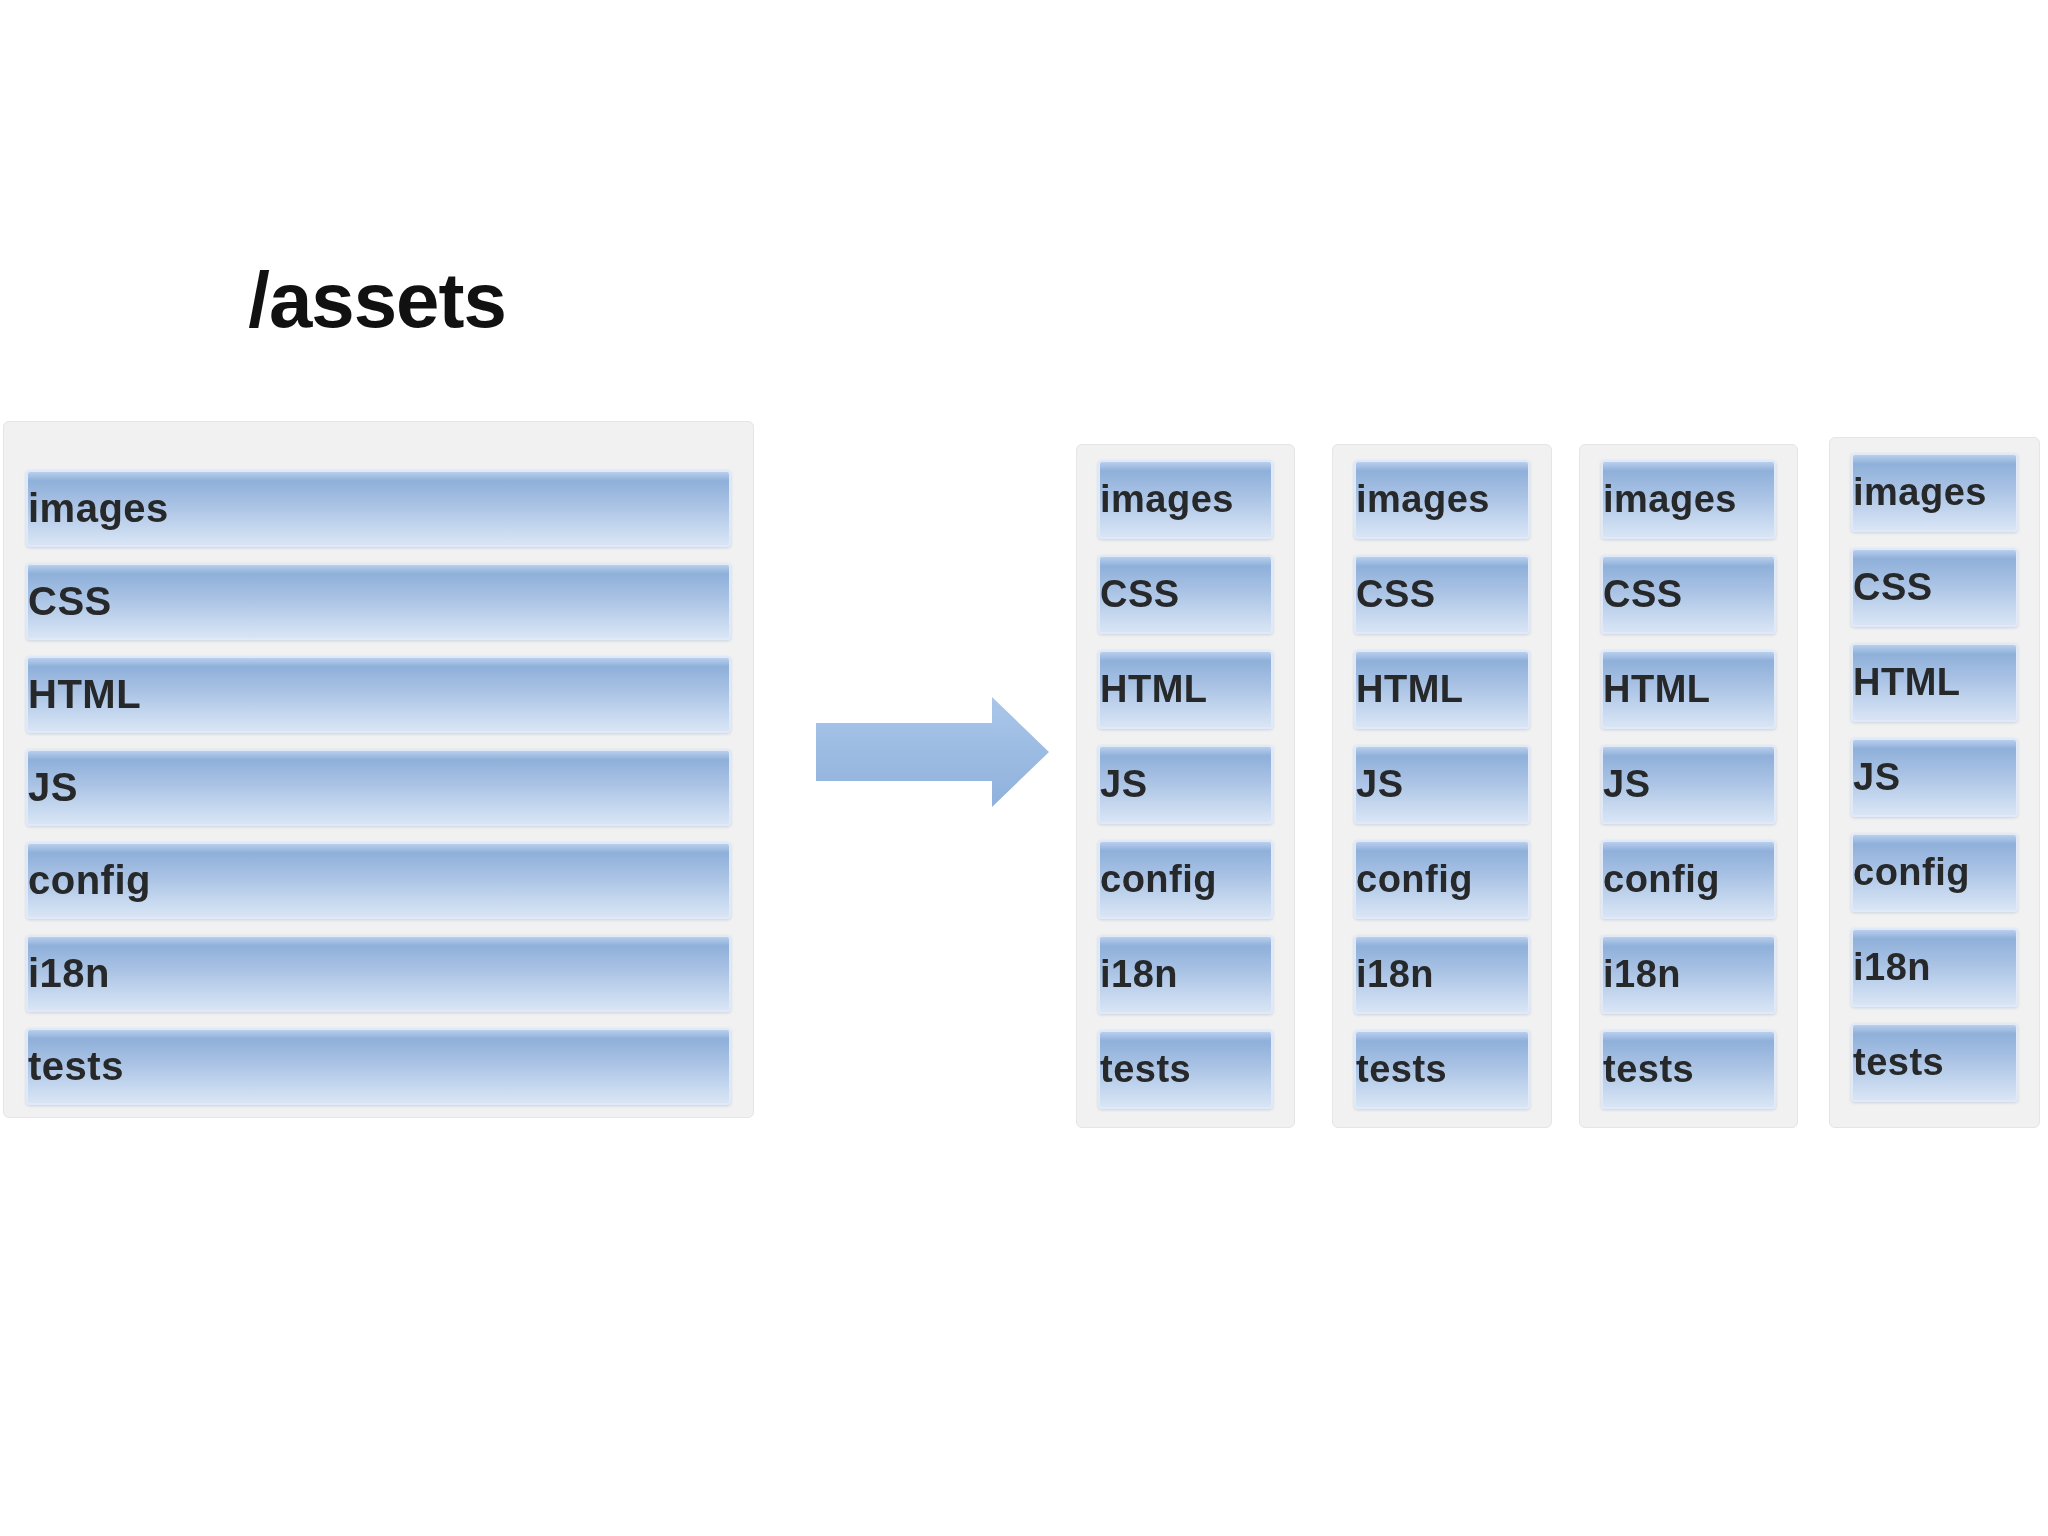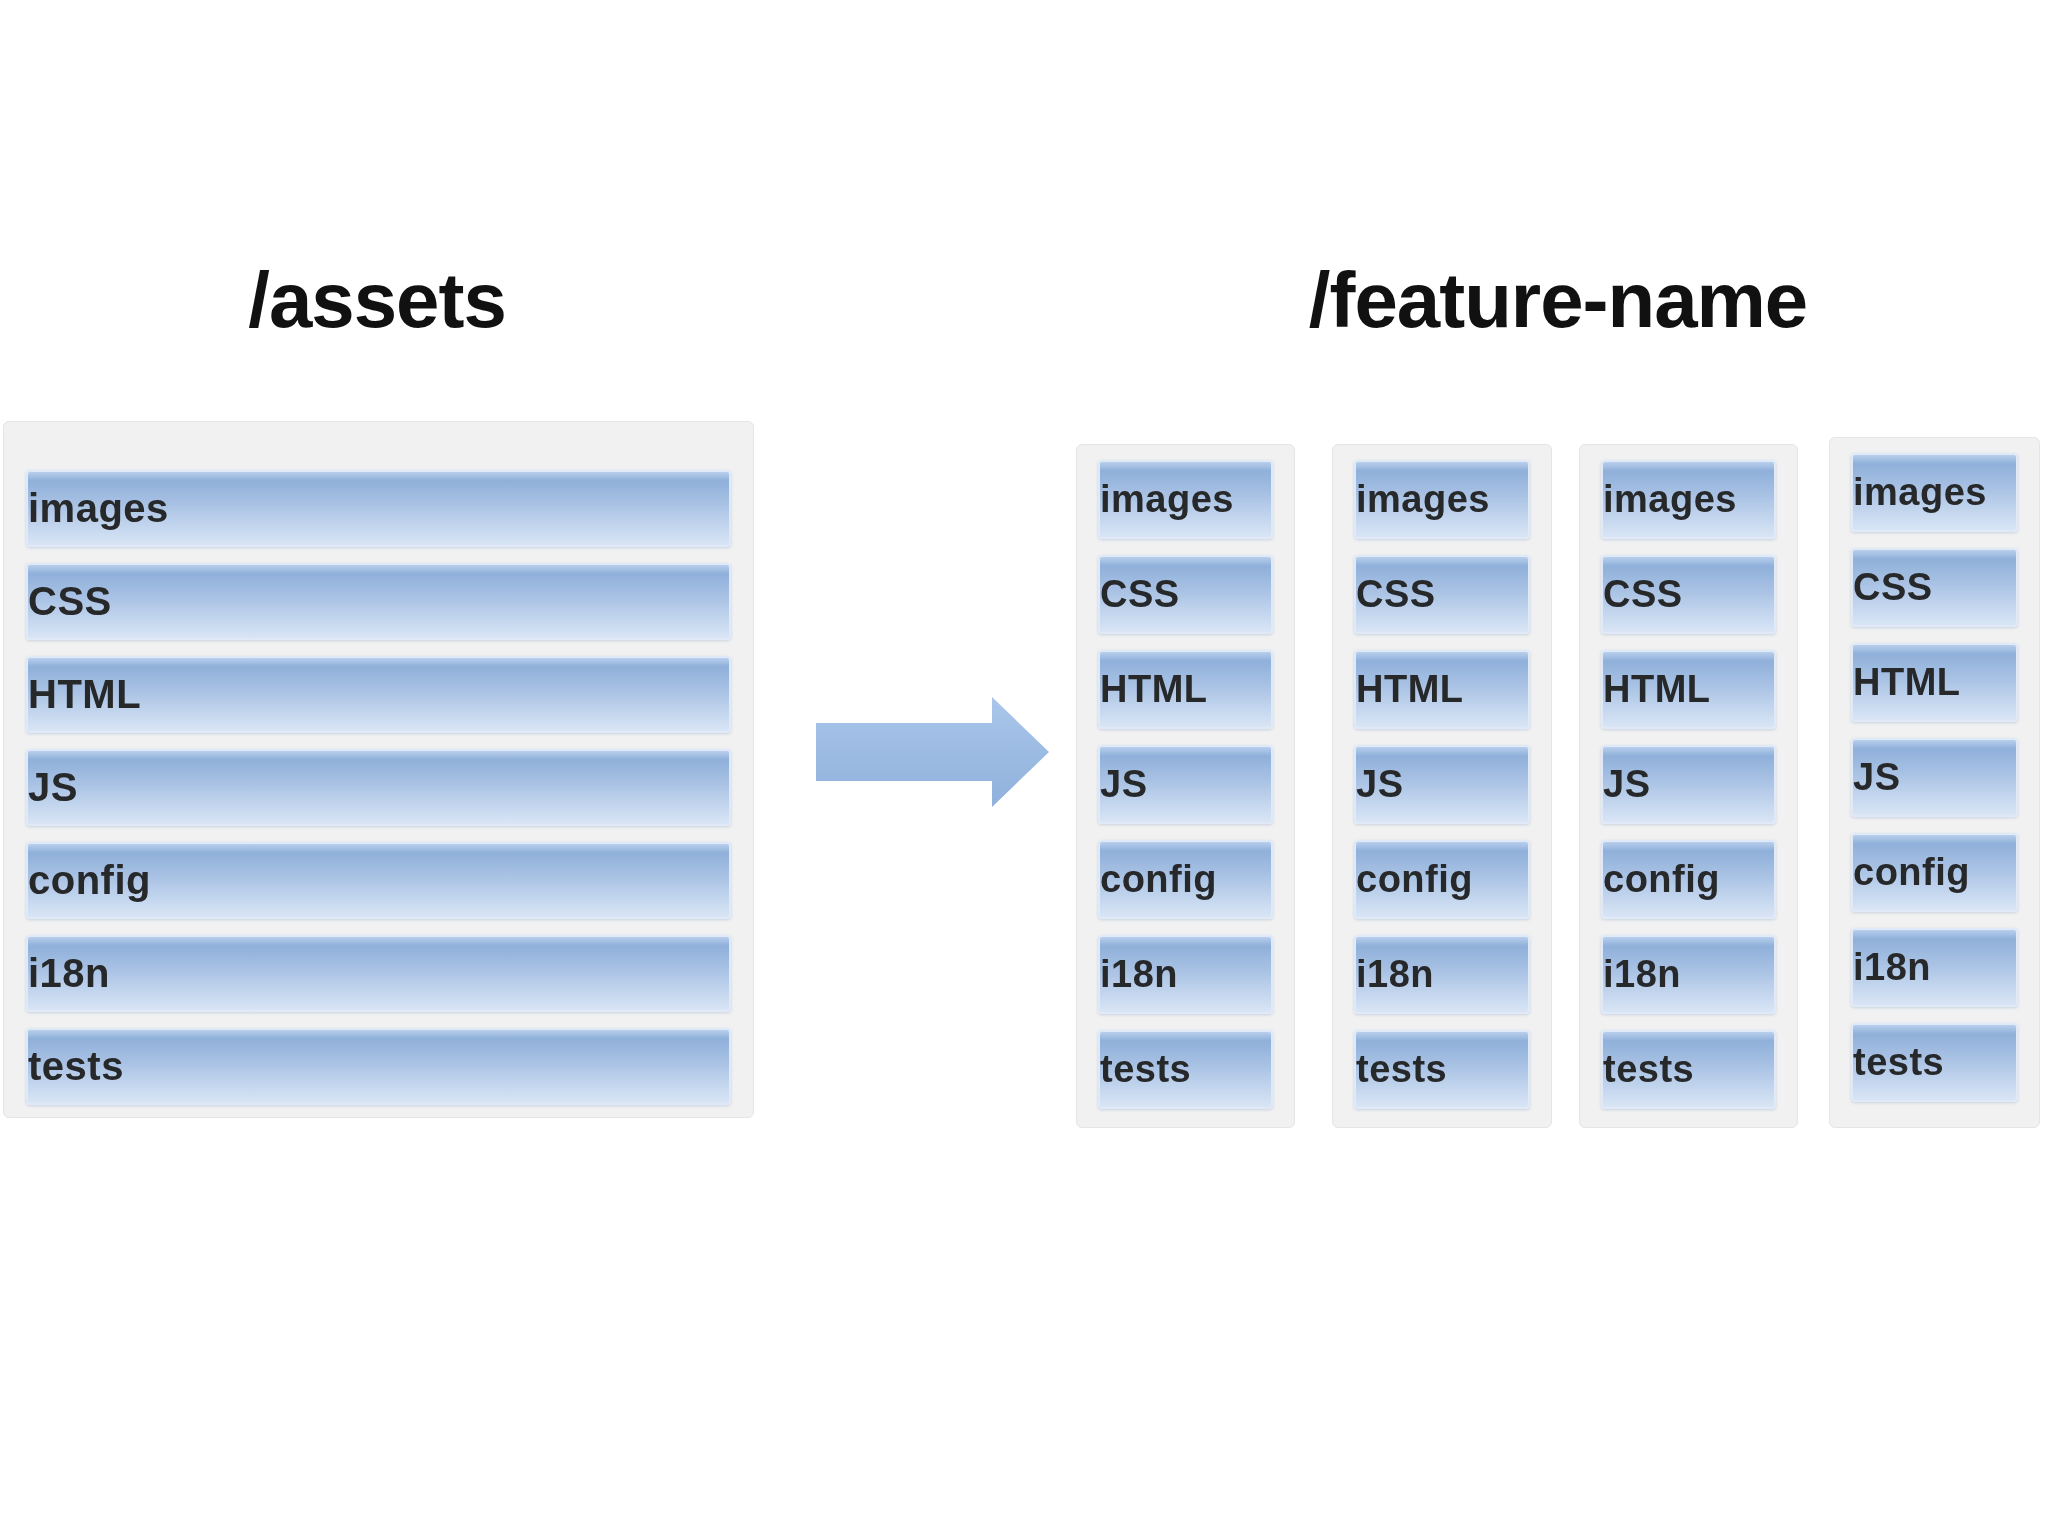--- a/index.html
+++ b/index.html
@@ -69,21 +69,20 @@
   .col-4{left:1829px;top:437px;width:211px;height:691px;}
 
   .arrow{position:absolute;left:816px;top:697px;}
 </style>
 </head>
 <body>
 
 <div class="canvas">
 
   <div class="title title-left">/assets</div>
-  <div class="title title-right">/feature-name</div>
 
   <div class="panel left-panel">
     <div class="hbar">
         <span>images</span>
       </div>
     <div class="hbar">
         <span>CSS</span>
       </div>
     <div class="hbar">
         <span>HTML</span>

